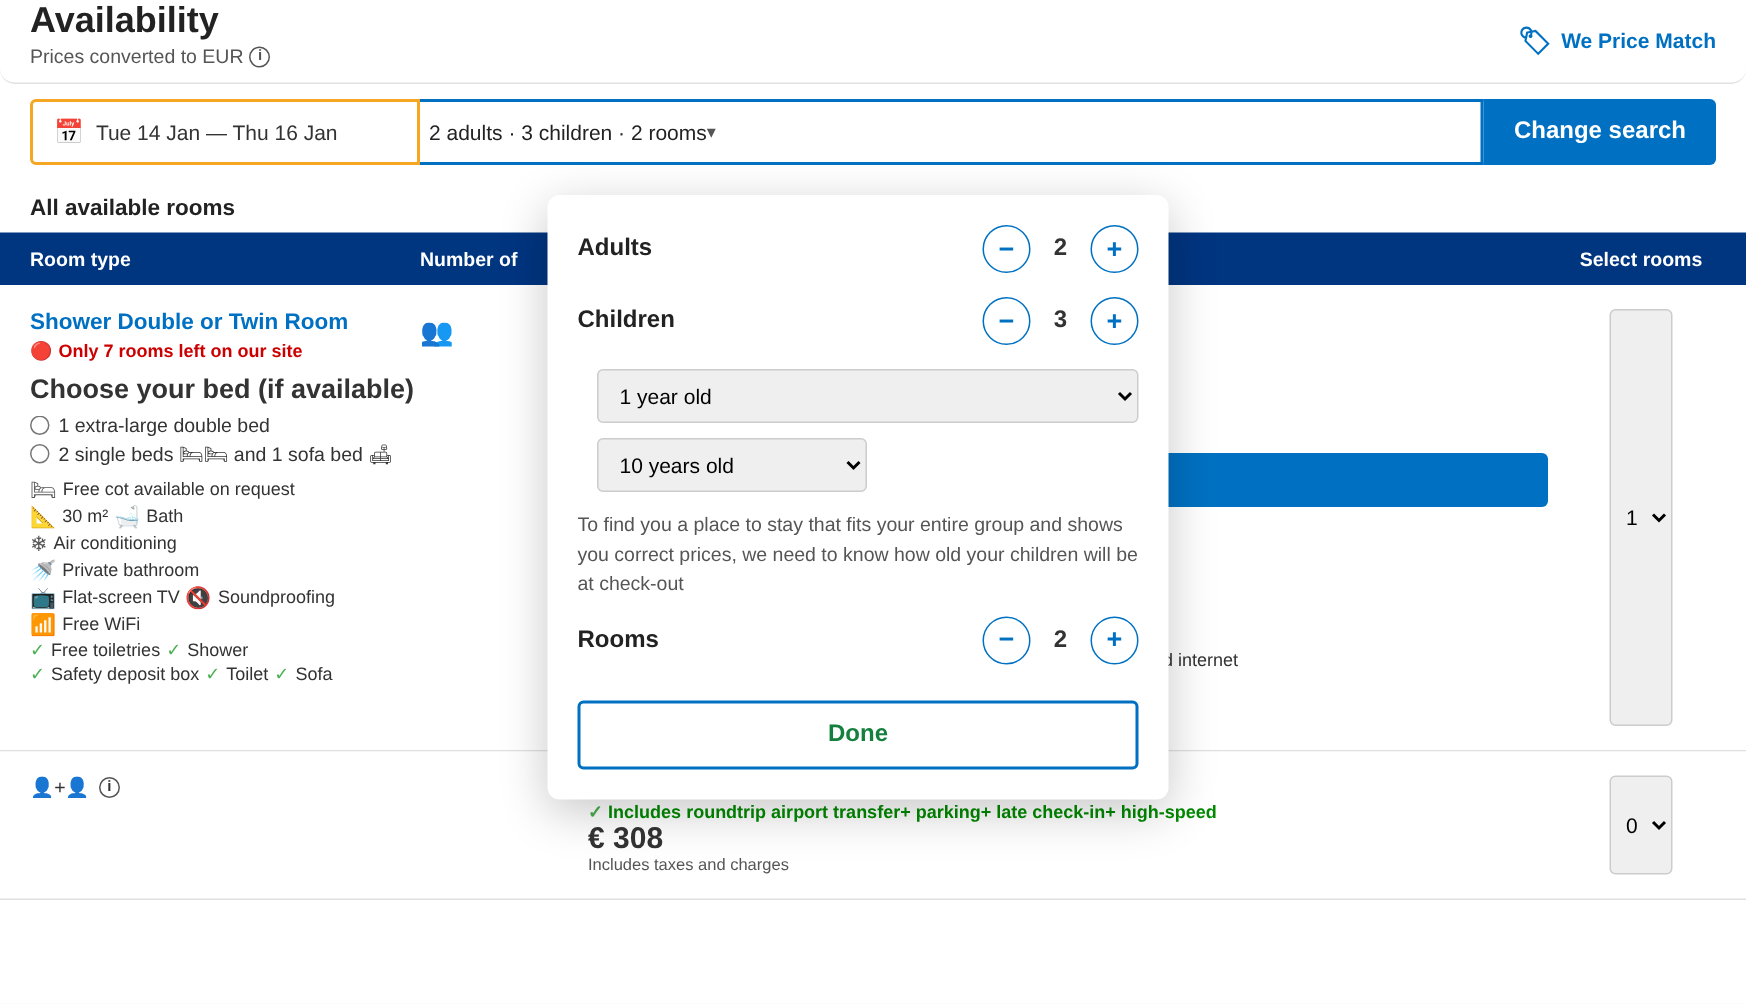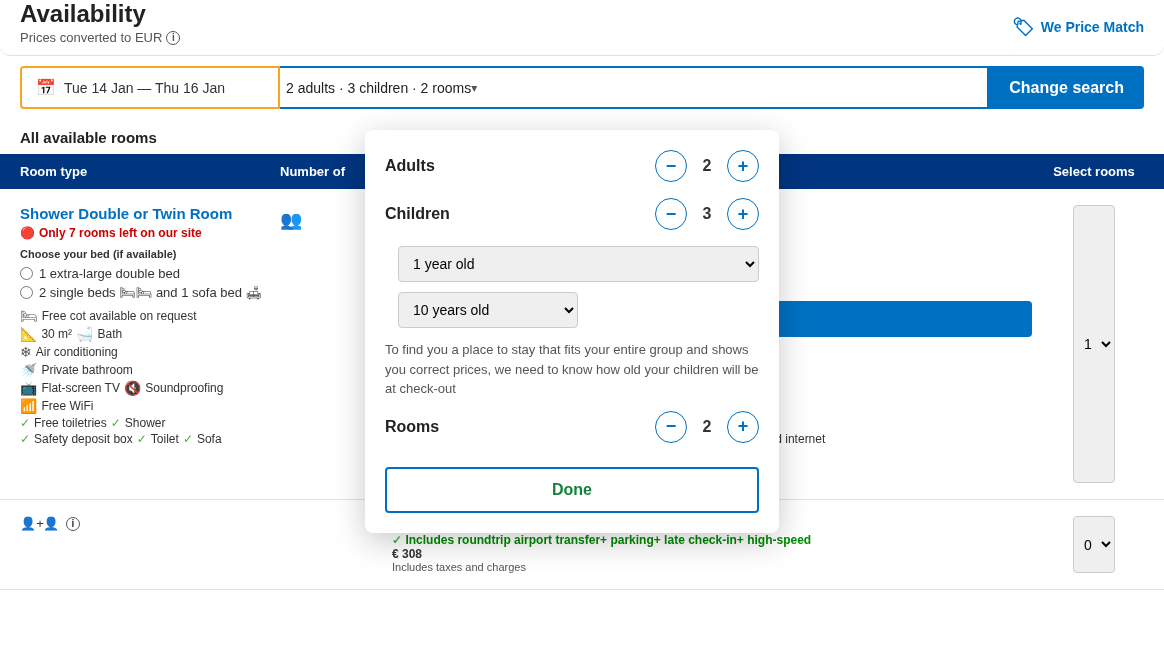--- a/index.html
+++ b/index.html
@@ -32,21 +32,21 @@
     .col-room { flex: 0 0 260px; }
     .col-number { flex: 0 0 100px; }
     .col-price { flex: 1; }
     .col-select { flex: 0 0 100px; text-align: center; }
 
     
     .room-row { display: flex; padding: 16px 20px; border-bottom: 1px solid #e0e0e0; background: #fff; }
     .room-info { flex: 0 0 260px; }
     .room-name { color: #0071c2; font-weight: 700; font-size: 15px; text-decoration: none; display: block; margin-bottom: 4px; }
     .room-warning { color: #c00; font-size: 12px; font-weight: 600; display: flex; align-items: center; gap: 4px; margin-bottom: 8px; }
-    .room-bed-title { font-weight: 700; font-size: 11px; margin-bottom: 6px; }
+    .room-bed-title { font-weight: 700; font-size: 18px; margin-bottom: 6px; }
     .bed-option { display: flex; align-items: center; gap: 6px; font-size: 13px; margin-bottom: 4px; color: #333; }
     .bed-option input[type=radio] { accent-color: #0071c2; }
     .room-amenity { font-size: 12px; color: #333; display: flex; align-items: center; gap: 4px; margin-bottom: 2px; }
     .amenity-icon { font-size: 14px; color: #555; }
     .room-number { flex: 0 0 100px; padding-top: 4px; }
     .guest-icons { font-size: 18px; color: #333; }
     .room-price-area { flex: 1; }
     .included-badge { font-size: 12px; color: #0071c2; display: flex; align-items: center; gap: 4px; margin-bottom: 4px; }
     .includes-list { font-size: 12px; color: #555; }
     .price-big { font-size: 22px; font-weight: 700; color: #222; }
@@ -56,21 +56,21 @@
     .benefit-list li { margin-bottom: 4px; }
     .package-title { font-weight: 700; font-size: 13px; margin-top: 10px; margin-bottom: 6px; }
     .package-item { font-size: 12px; color: #333; display: flex; gap: 6px; margin-bottom: 4px; }
     .check-icon { color: #4caf50; font-weight: 700; }
     .package-item-bold { font-weight: 700; }
     .non-refundable { display: flex; align-items: center; gap: 6px; font-size: 13px; font-weight: 700; margin-top: 8px; }
     .pay-note { font-size: 12px; color: #333; padding-left: 20px; }
 
     
     .room-row2 { display: flex; padding: 16px 20px; border-bottom: 1px solid #e0e0e0; background: #fff; }
-    .room-row2-price { font-size: 12px; font-weight: 700; }
+    .room-row2-price { font-size: 20px; font-weight: 700; }
     .room-row2-taxes { font-size: 11px; color: #555; }
     .breakfast-badge { color: #008a00; font-size: 12px; font-weight: 700; display: flex; align-items: center; gap: 4px; }
     .includes-transfer { color: #008a00; font-size: 12px; font-weight: 700; }
 
     .select-rooms { flex: 0 0 100px; display: flex; justify-content: center; }
     .select-rooms select { border: 1px solid #ccc; border-radius: 4px; padding: 4px 6px; font-size: 14px; cursor: pointer; }
 
     
     .overlay { position: absolute; top: 130px; left: 365px; width: 414px; background: #fff; border-radius: 8px; box-shadow: 0 8px 32px rgba(0,0,0,0.22); z-index: 100; padding: 20px; }
     .counter-row { display: flex; align-items: center; justify-content: space-between; margin-bottom: 16px; }

